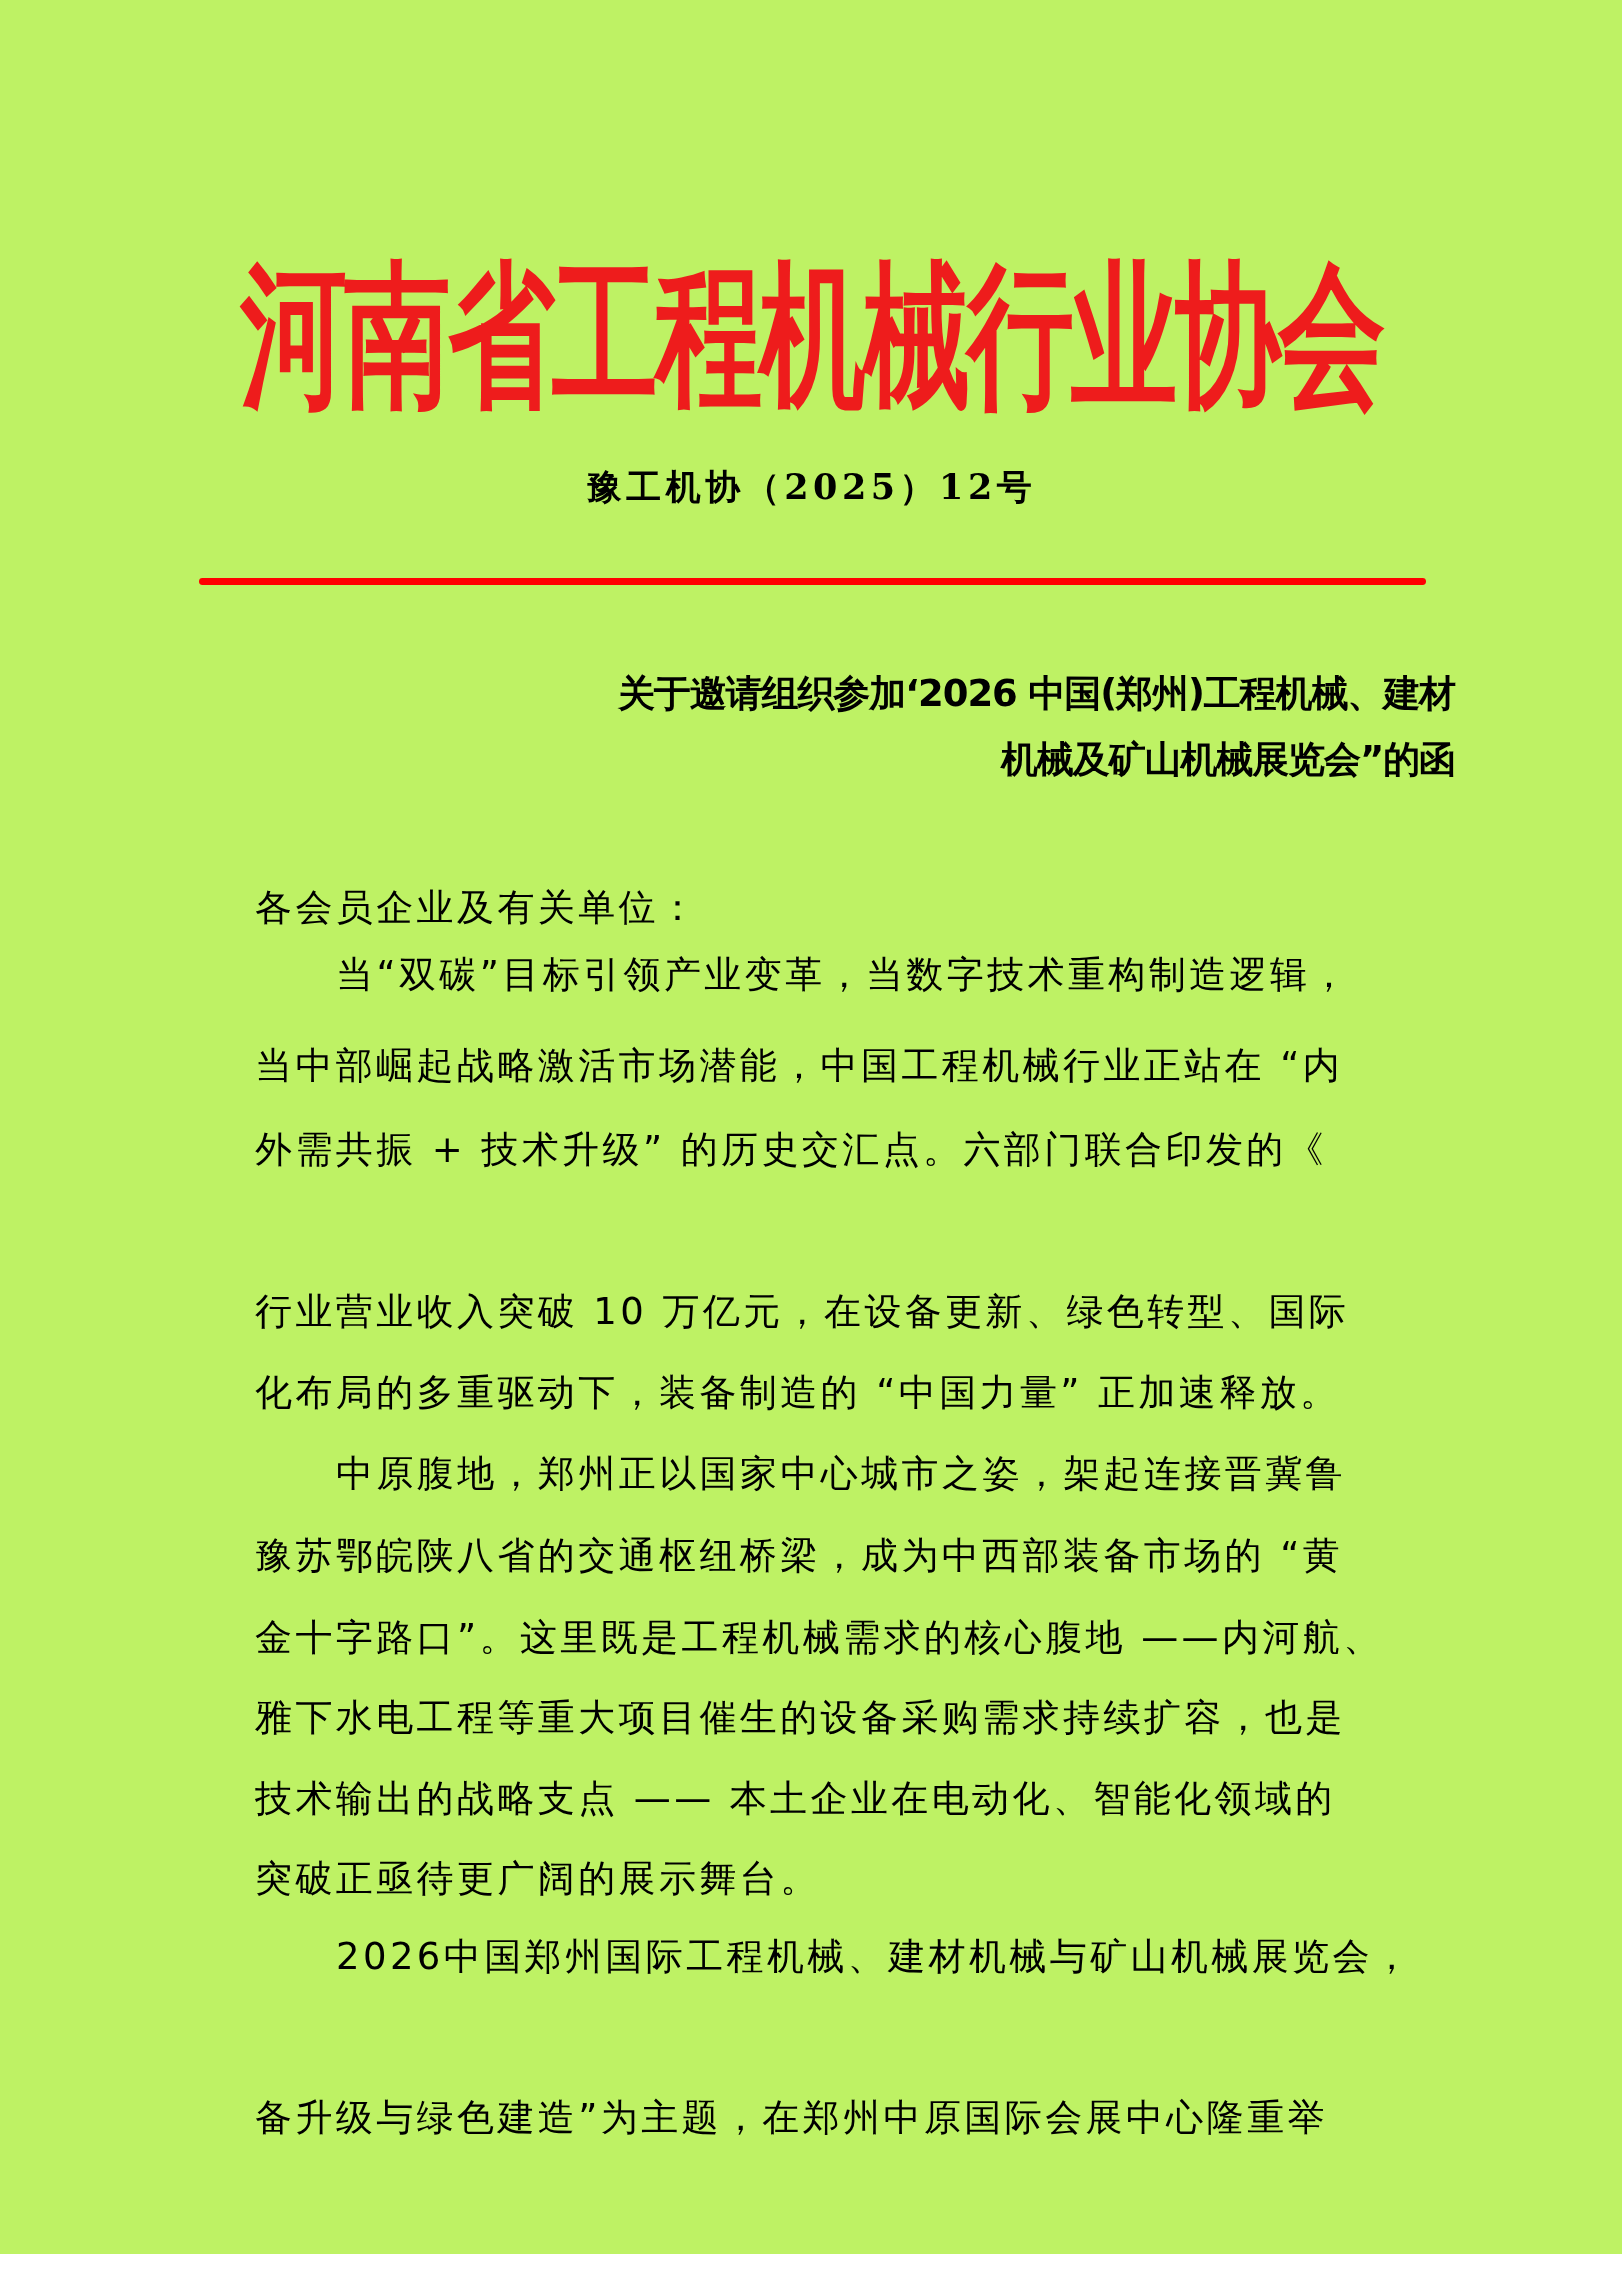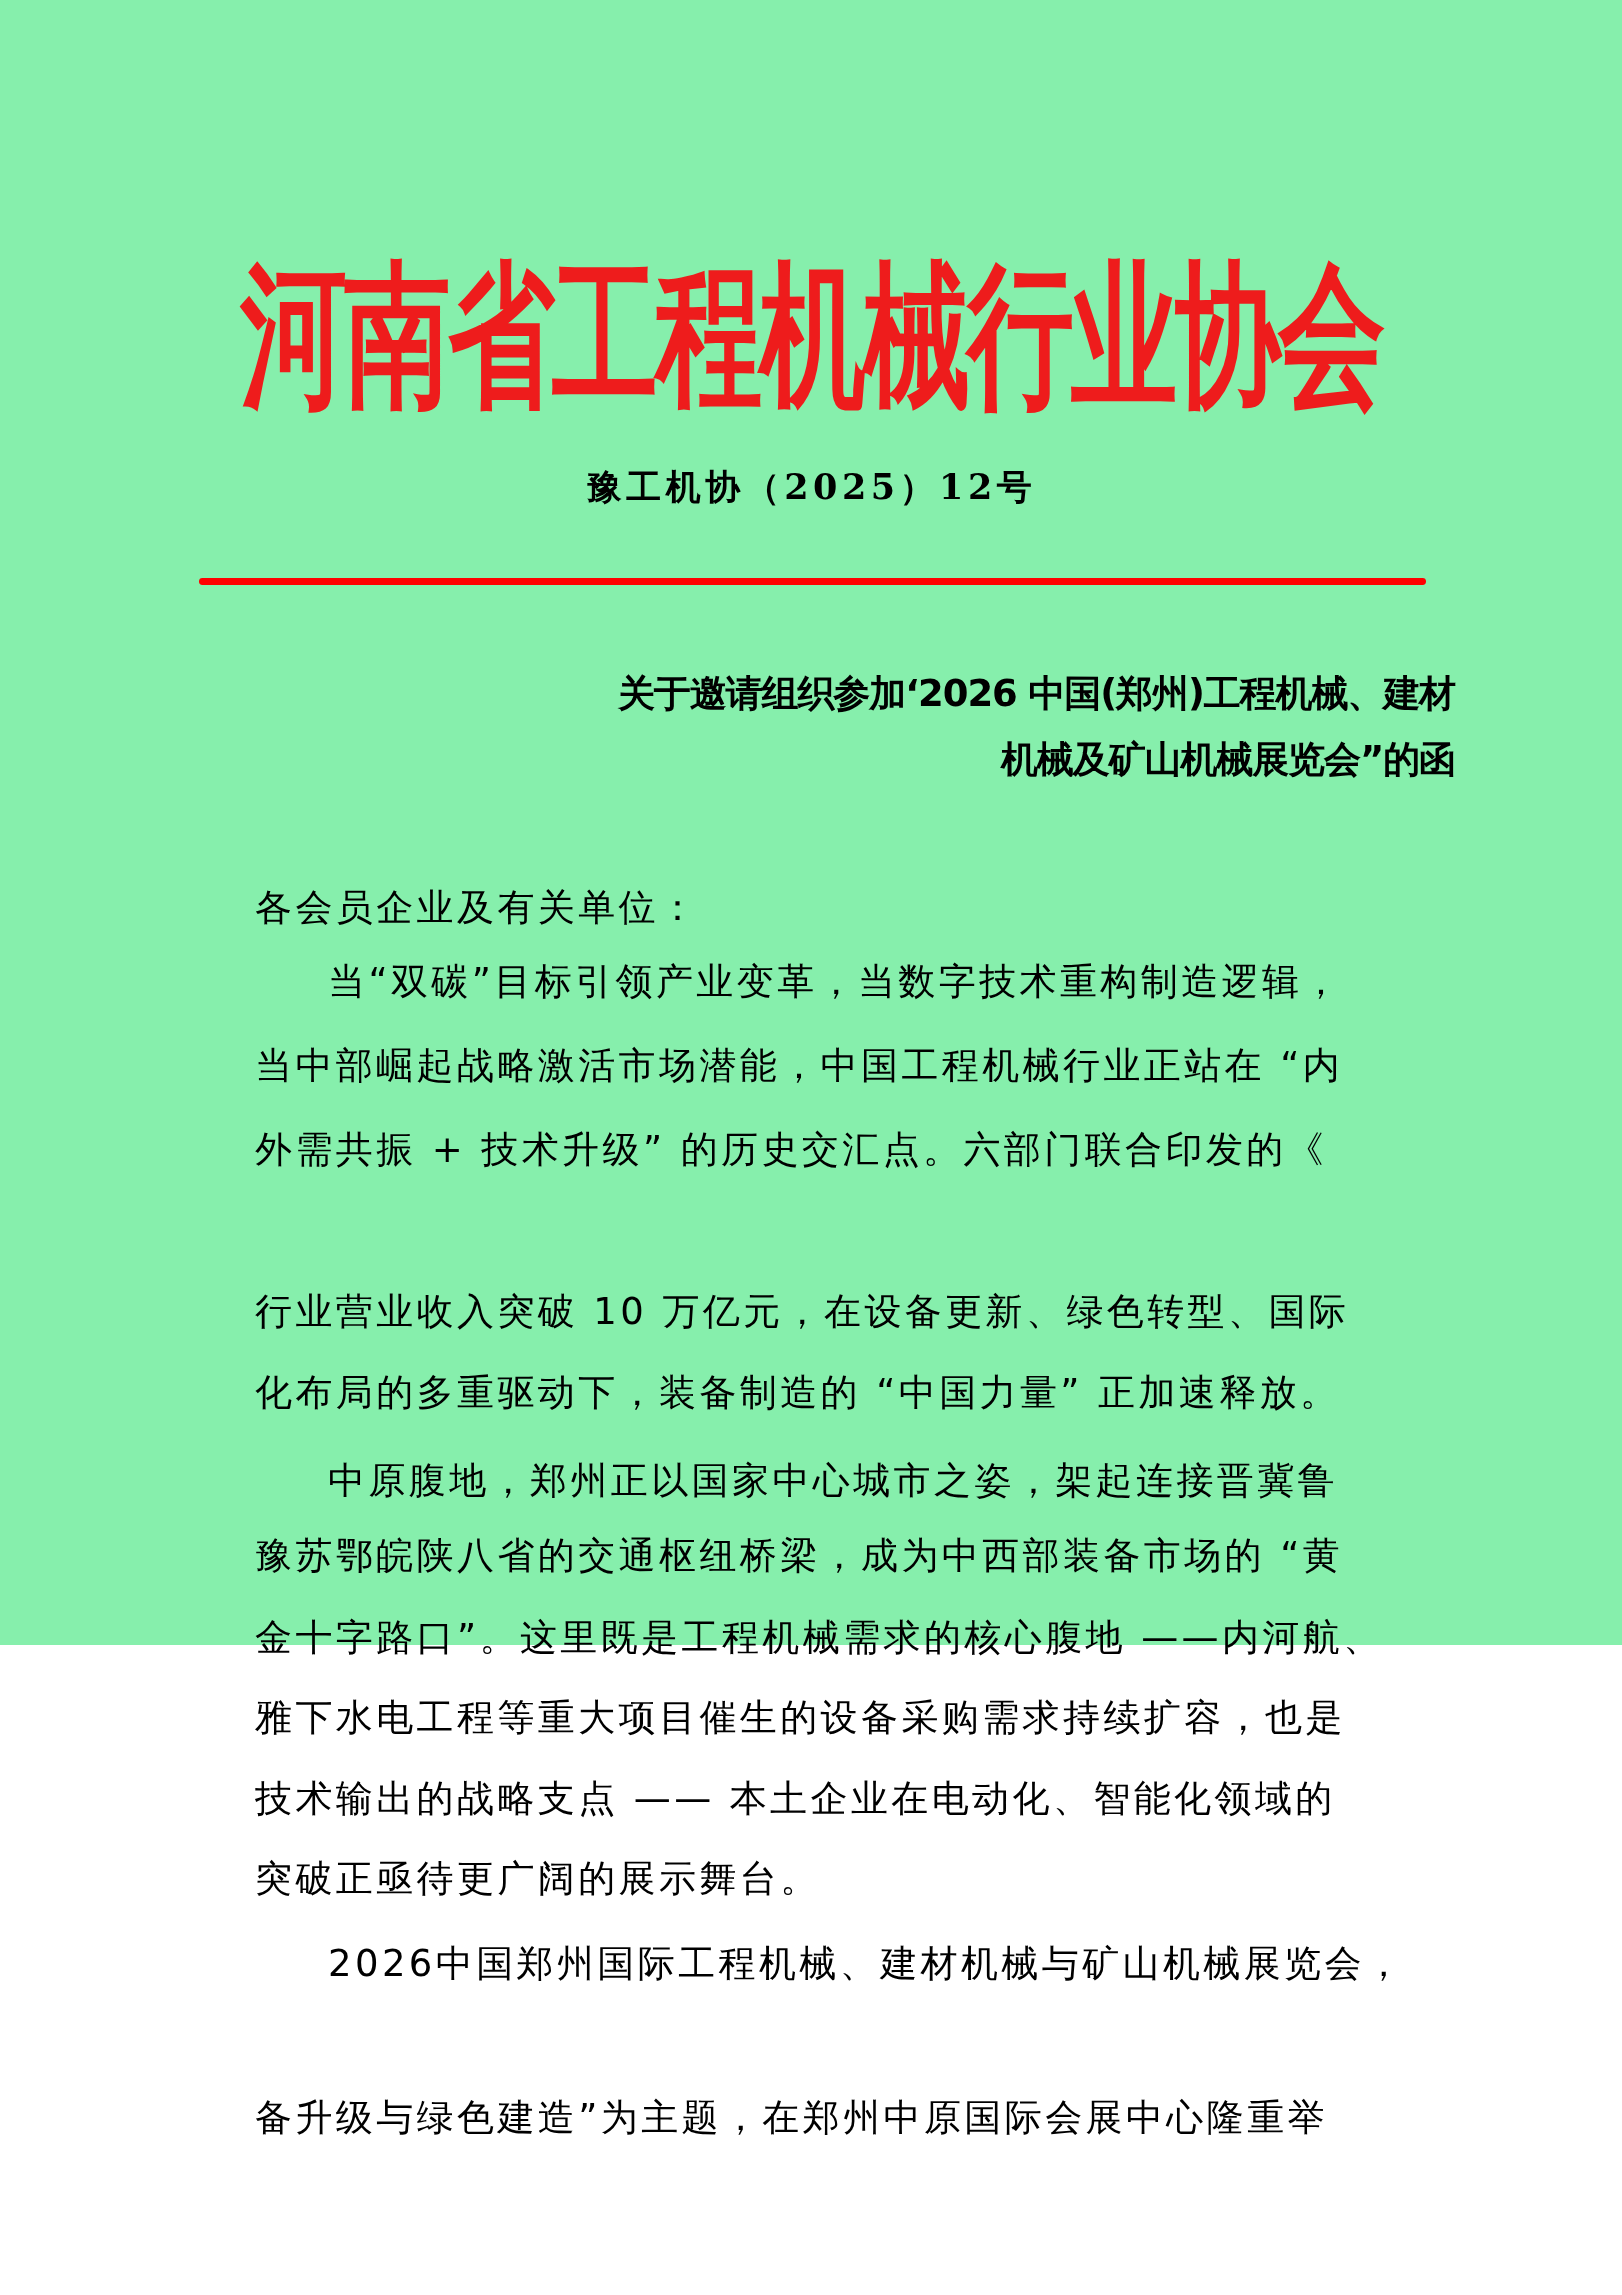--- a/index.html
+++ b/index.html
@@ -12,22 +12,22 @@
     height: 2295px;
     position: relative;
     overflow: hidden;
     font-family: "DejaVu Serif", "Liberation Serif", serif;
     color: #000000;
   }
   .page {
     position: absolute;
     left: 0; top: 0;
     width: 1623px;
-    height: 1645px;
-    background: #86efac;
+    height: 2254px;
+    background: #bef264;
   }
   .masthead {
     position: absolute;
     left: 0;
     top: 235px;
     width: 1623px;
     text-align: center;
     color: #ee1c1c;
     font-family: "DejaVu Sans", "Liberation Sans", sans-serif;
     font-weight: bold;
@@ -92,21 +92,21 @@
   }
   .para-line {
     position: absolute;
     left: 255px;
     font-family: "DejaVu Sans", "Liberation Sans", sans-serif;
     font-size: 37px;
     line-height: 56px;
     letter-spacing: 3.4px;
     white-space: nowrap;
   }
-  .indent { left: 328px; margin-top: 7px; }
+  .indent { left: 336px; }
 </style>
 </head>
 <body>
 
 <div class="page">
 
   <div class="masthead">河南省工程机械行业协会</div>
 
   <div class="doc-number">豫工机协（2025）12号</div>
 

